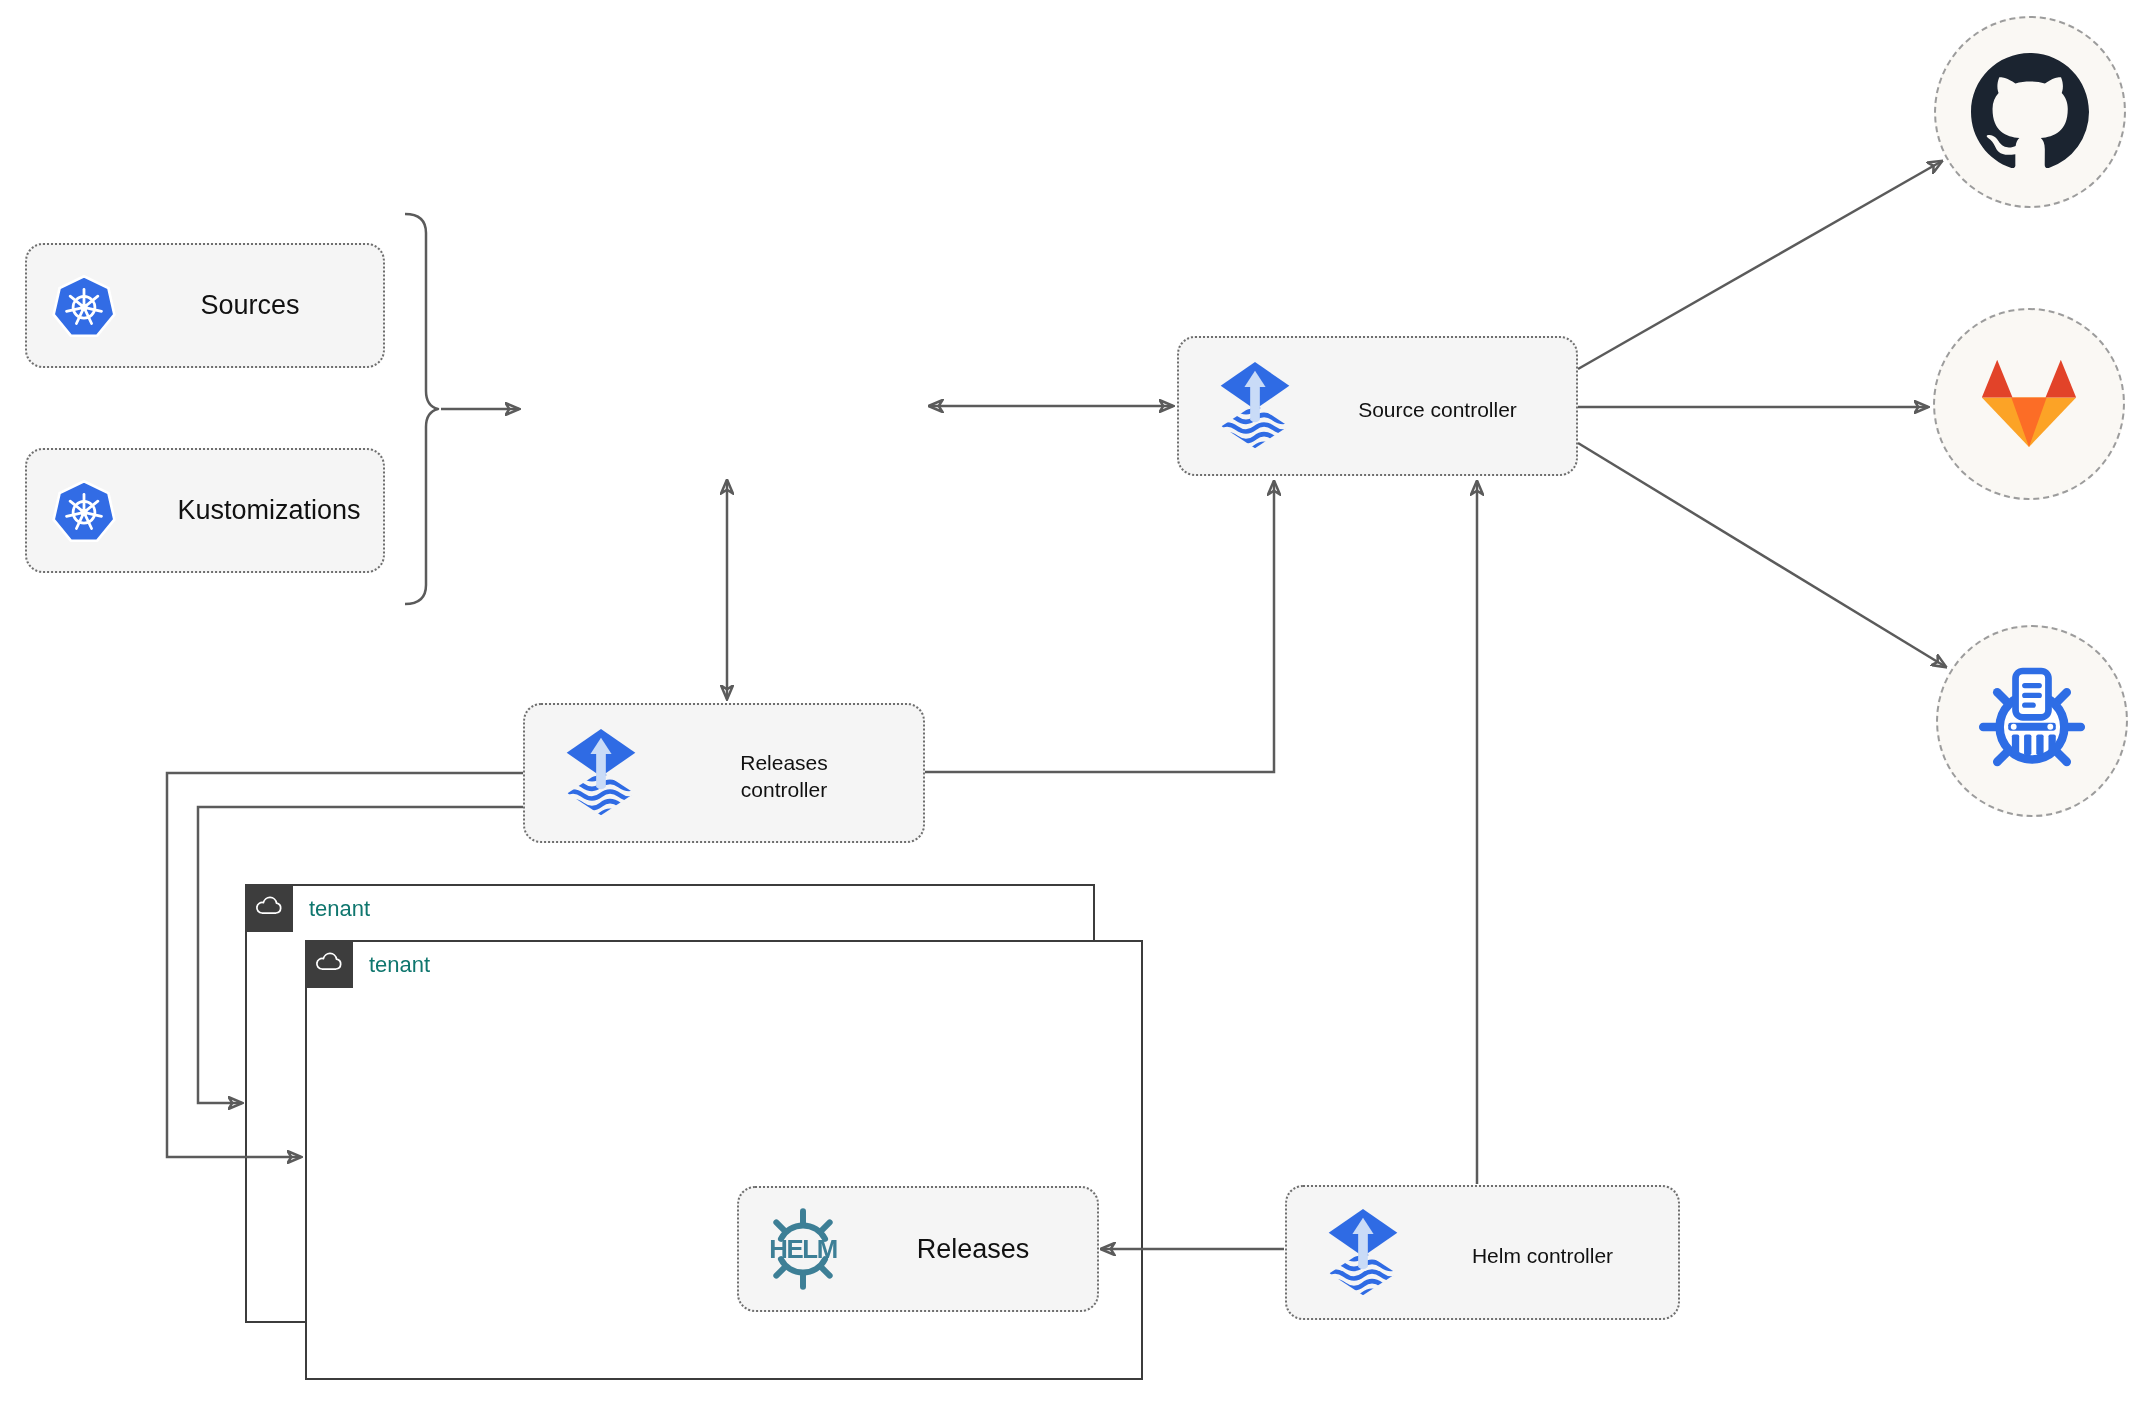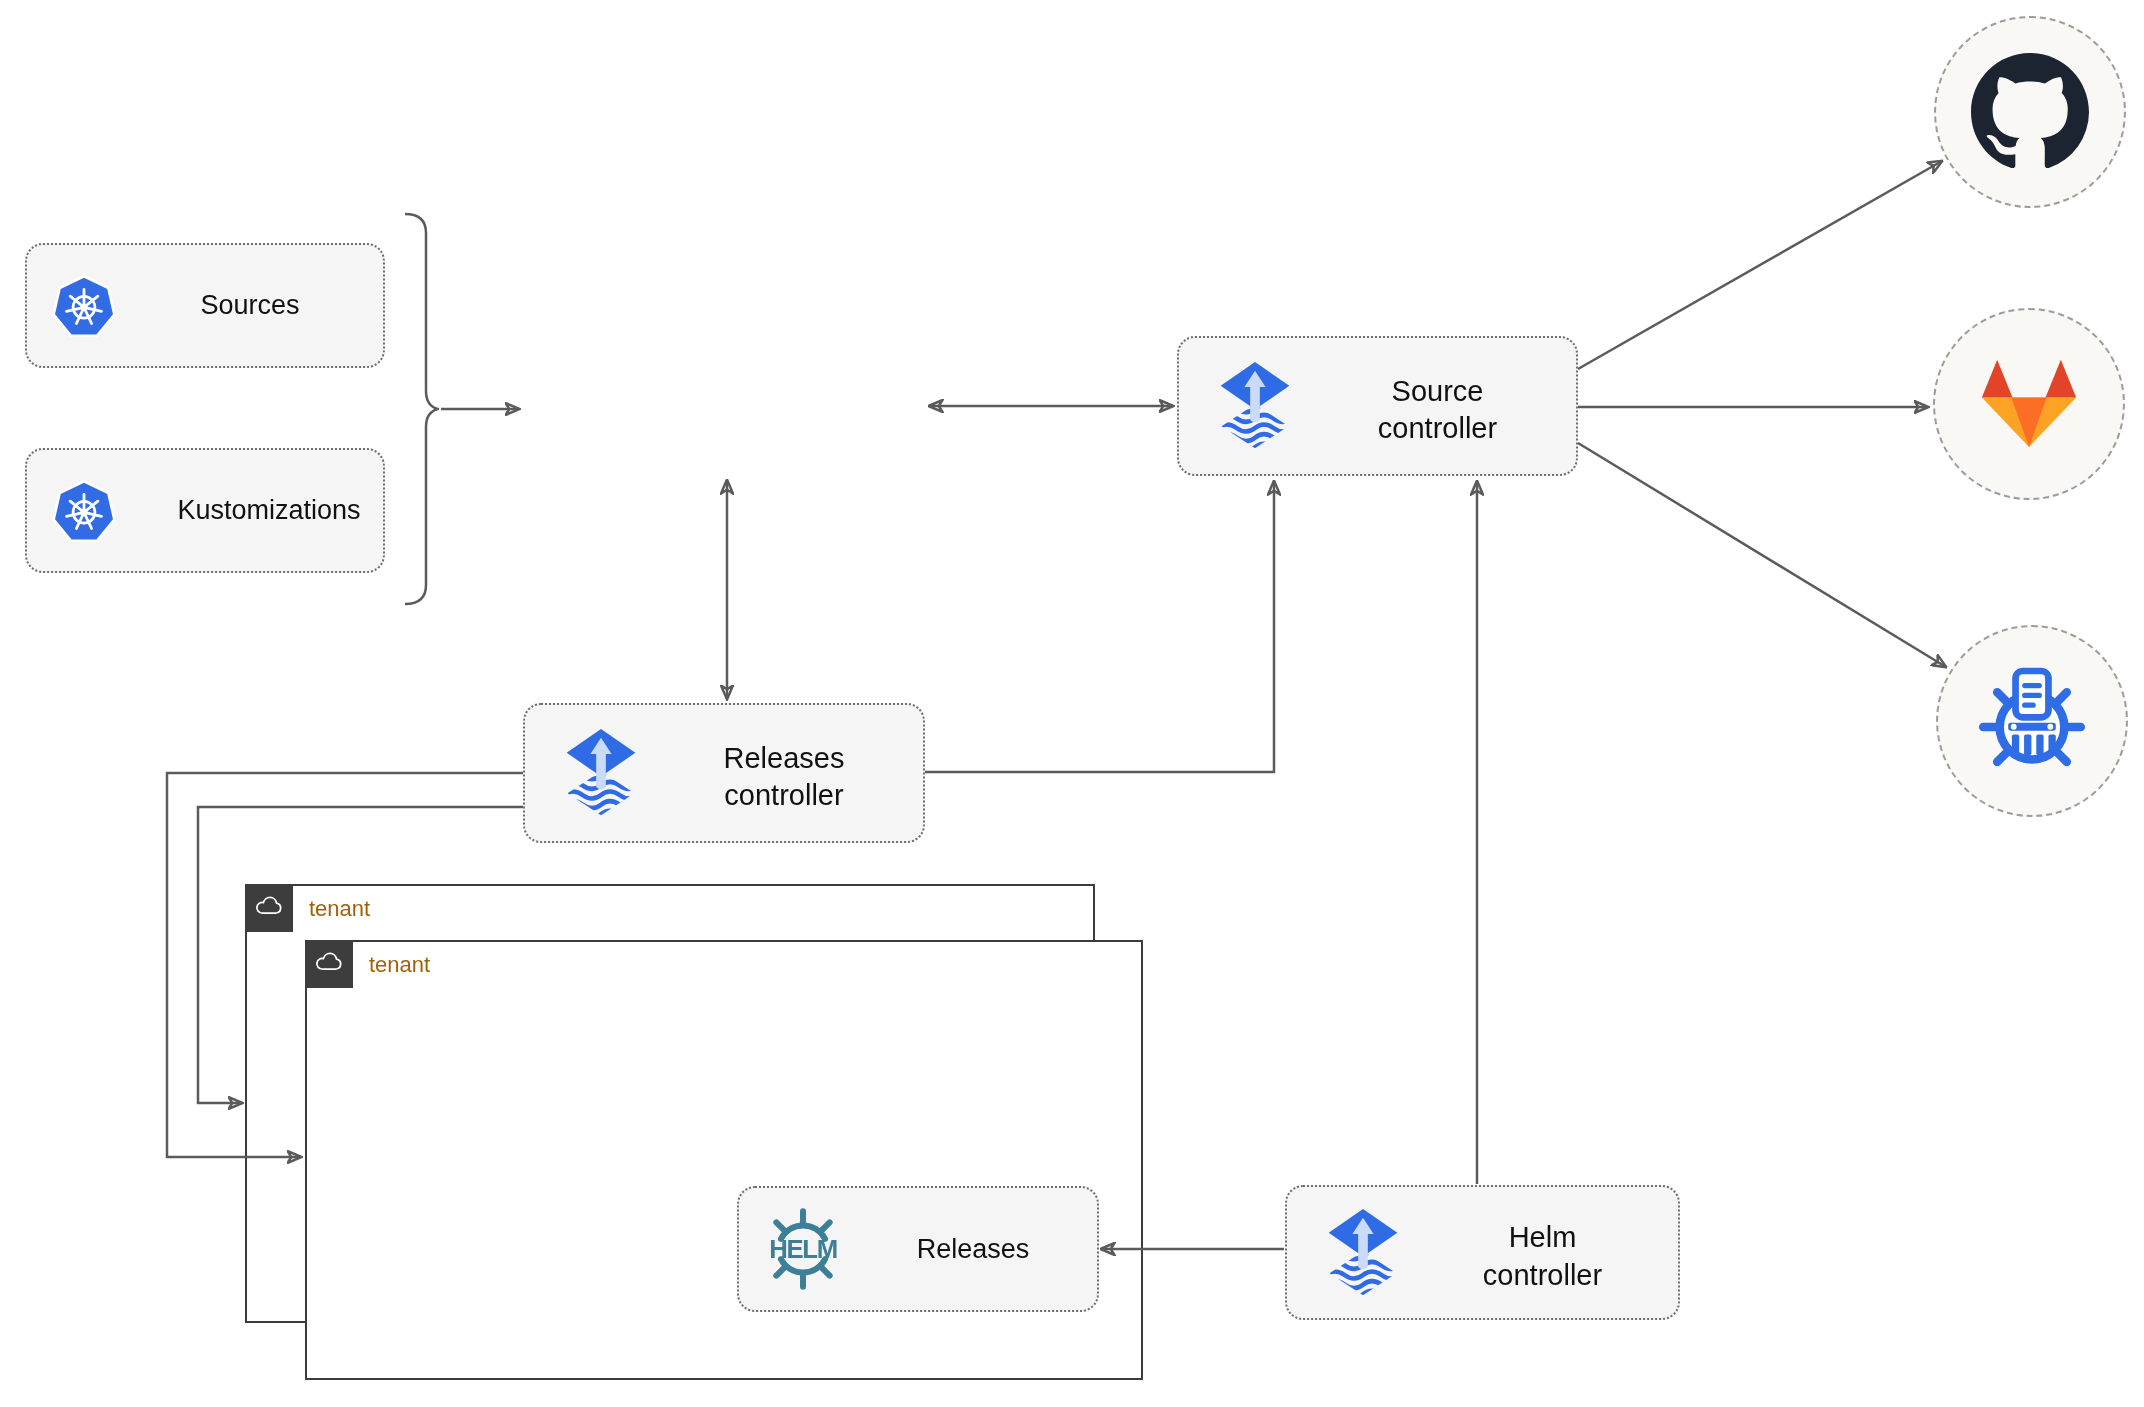--- a/index.html
+++ b/index.html
@@ -8,30 +8,30 @@
   
   .node{position:absolute;background:var(--box-fill);border:2px dotted var(--box-border);
         border-radius:18px;display:flex;align-items:center;box-sizing:border-box;}
   .node .ic{flex:0 0 auto;display:flex;align-items:center;justify-content:center;}
   .node .lbl{flex:1 1 auto;text-align:center;font-size:27px;color:var(--text);}
   .node .lbl .wrap{display:inline-block;max-width:178px;line-height:1.28;}
   .node.small .ic{margin-left:24px;} .node.small .ic svg{width:66px;height:66px;}
   .node.api .ic{margin-left:30px;} .node.api .ic svg{width:78px;height:78px;}
   .node.api .lbl{font-size:30px;}
   .node.ctrl .ic{margin-left:32px;} .node.ctrl .ic svg{width:88px;height:92px;}
-  .node.ctrl .lbl{font-size:29px;margin-top:8px;}
+  .node.ctrl .lbl{font-size:21px;margin-top:8px;}
   .node.item .ic{margin-left:24px;align-items:center;} .node.item .ic svg{width:66px;height:66px;}
   .node.item.helmitem .ic{margin-left:18px;} .node.item.helmitem .ic svg{width:92px;height:92px;}
   
   .tenant{position:absolute;background:#fff;border:2.5px solid var(--tenant-border);box-sizing:border-box;}
   .tenant .tab{position:absolute;top:-2.5px;left:-2.5px;width:48px;height:48px;background:var(--tab-bg);
                display:flex;align-items:center;justify-content:center;}
   .tenant .tab svg{width:30px;height:23px;}
   .tenant .tlabel{position:absolute;top:0;left:62px;height:46px;display:flex;align-items:center;
-                  font-size:22px;color:#a16207;}
+                  font-size:22px;color:#0f766e;}
   
   .ext{position:absolute;width:192px;height:192px;border-radius:50%;background:var(--circle-fill);
        border:2.5px dashed var(--circle-border);display:flex;align-items:center;justify-content:center;
        box-sizing:border-box;}
   .ext svg{display:block;}
   
   .connectors{position:absolute;left:0;top:0;width:2144px;height:1407px;pointer-events:none;z-index:20;}
   .connectors path{stroke:var(--line);stroke-width:2.5;fill:none;}
 </style>
 </head>

